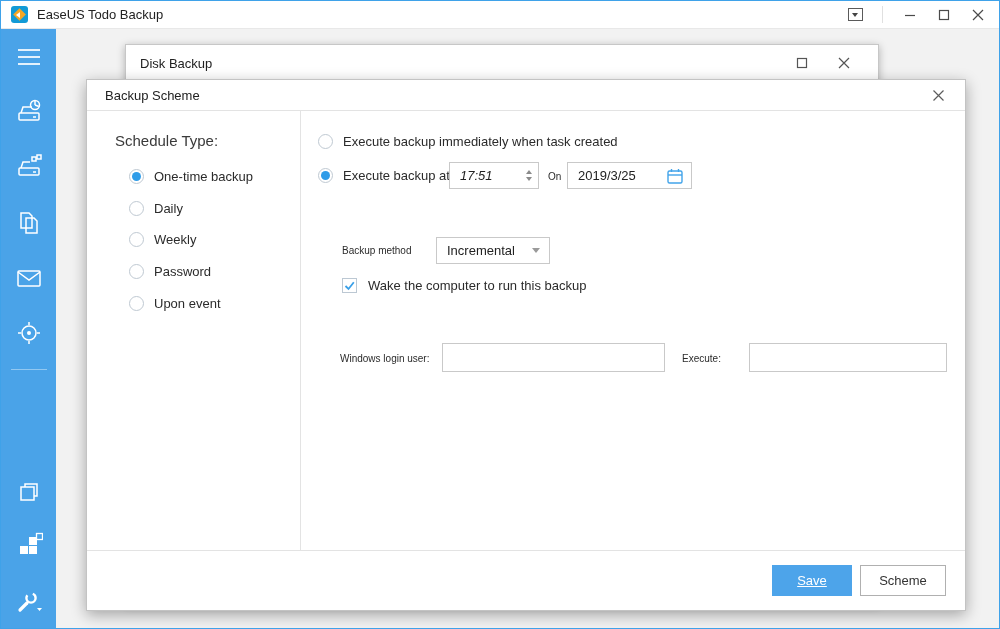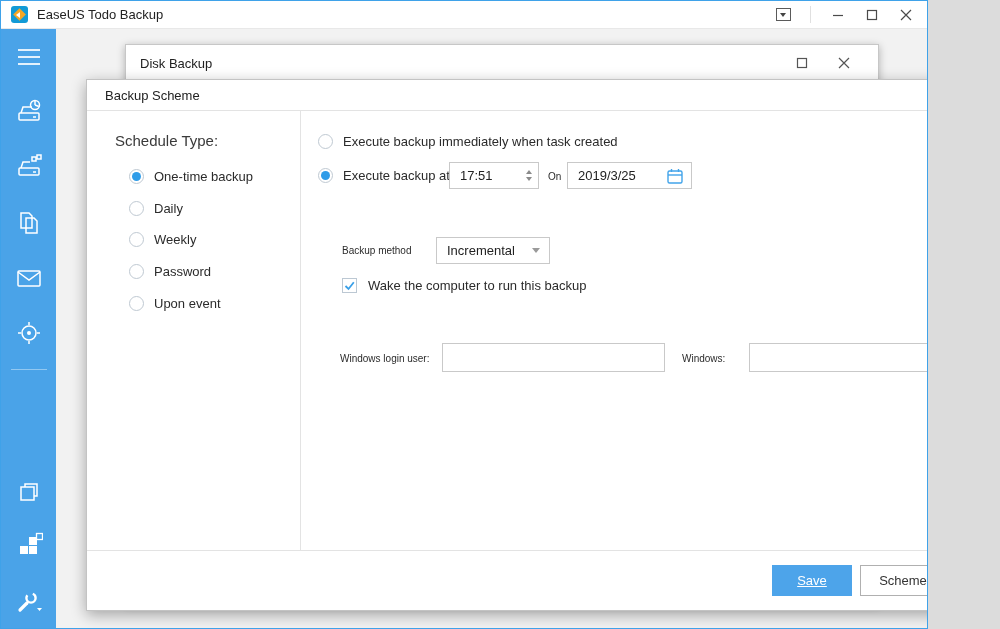--- a/index.html
+++ b/index.html
@@ -1,20 +1,20 @@
 <!DOCTYPE html>
 <html><head>
 <meta charset="utf-8">
 <style>
   * { margin:0; padding:0; box-sizing:border-box; }
   html,body { background:#dcdcdc; }
   body { font-family:"Liberation Sans", sans-serif; }
 
   .app {
-    position:relative; width:928px; height:629px;
+    position:relative; width:1000px; height:629px;
     background:#f2f2f2; border:1px solid #3fa2e9; overflow:hidden;
   }
 
   
   .titlebar {
     position:absolute; top:0; left:0; right:0; height:28px;
     background:#ffffff; display:flex; align-items:center;
     border-bottom:1px solid #e8e8e8;
   }
   .logo {
@@ -108,21 +108,21 @@
     position:relative; flex:0 0 auto;
   }
   .cb-row { position:absolute; display:flex; align-items:center; height:16px; }
   .cb-label { font-size:13px; color:#2b2b2b; margin-left:11px; white-space:nowrap; }
 
   .field-label { position:absolute; font-size:10px; color:#2b2b2b; white-space:nowrap; transform:translateY(-50%); }
 
   .time-box {
     position:absolute; left:362px; top:51px; width:90px; height:27px;
     border:1px solid #c9c9c9; background:#fff;
-    display:flex; align-items:center; padding:0 6px 0 10px;
+    display:flex; align-items:center; padding:0 6px 0 10px;font-style:italic;
   }
   .time-value { font-size:13px; color:#222; }
   .spin { margin-left:auto; display:flex; flex-direction:column; gap:3px; align-items:center; }
   .spin .up {
     width:0; height:0; border-left:3.5px solid transparent;
     border-right:3.5px solid transparent; border-bottom:4px solid #8a8a8a;
   }
   .spin .down {
     width:0; height:0; border-left:3.5px solid transparent;
     border-right:3.5px solid transparent; border-top:4px solid #8a8a8a;
@@ -367,21 +367,21 @@
               <polyline points="2.5,7 5.5,10 10.8,3.2" fill="none" stroke="#3aa0e8" stroke-width="1.8"></polyline>
             </svg>
         </span>
         <span class="cb-label">Wake the computer to run this backup</span>
       </div>
 
 
       <div class="field-label" style="left:253px; top:247px">Windows login user:</div>
       <input class="text-input" style="left: 355px; top: 232px; width: 223px;" value="">
 
-      <div class="field-label" style="left:595px; top:247px">Windows:</div>
+      <div class="field-label" style="left:595px; top:247px">Execute:</div>
       <input class="text-input" type="password" style="left: 662px; top: 232px; width: 198px;" value="">
     </div>
 
     <div class="dlg-footer">
       <button class="btn btn-save">Save</button>
       <button class="btn btn-cancel">Scheme</button>
     </div>
   </div>
 
 </div>

